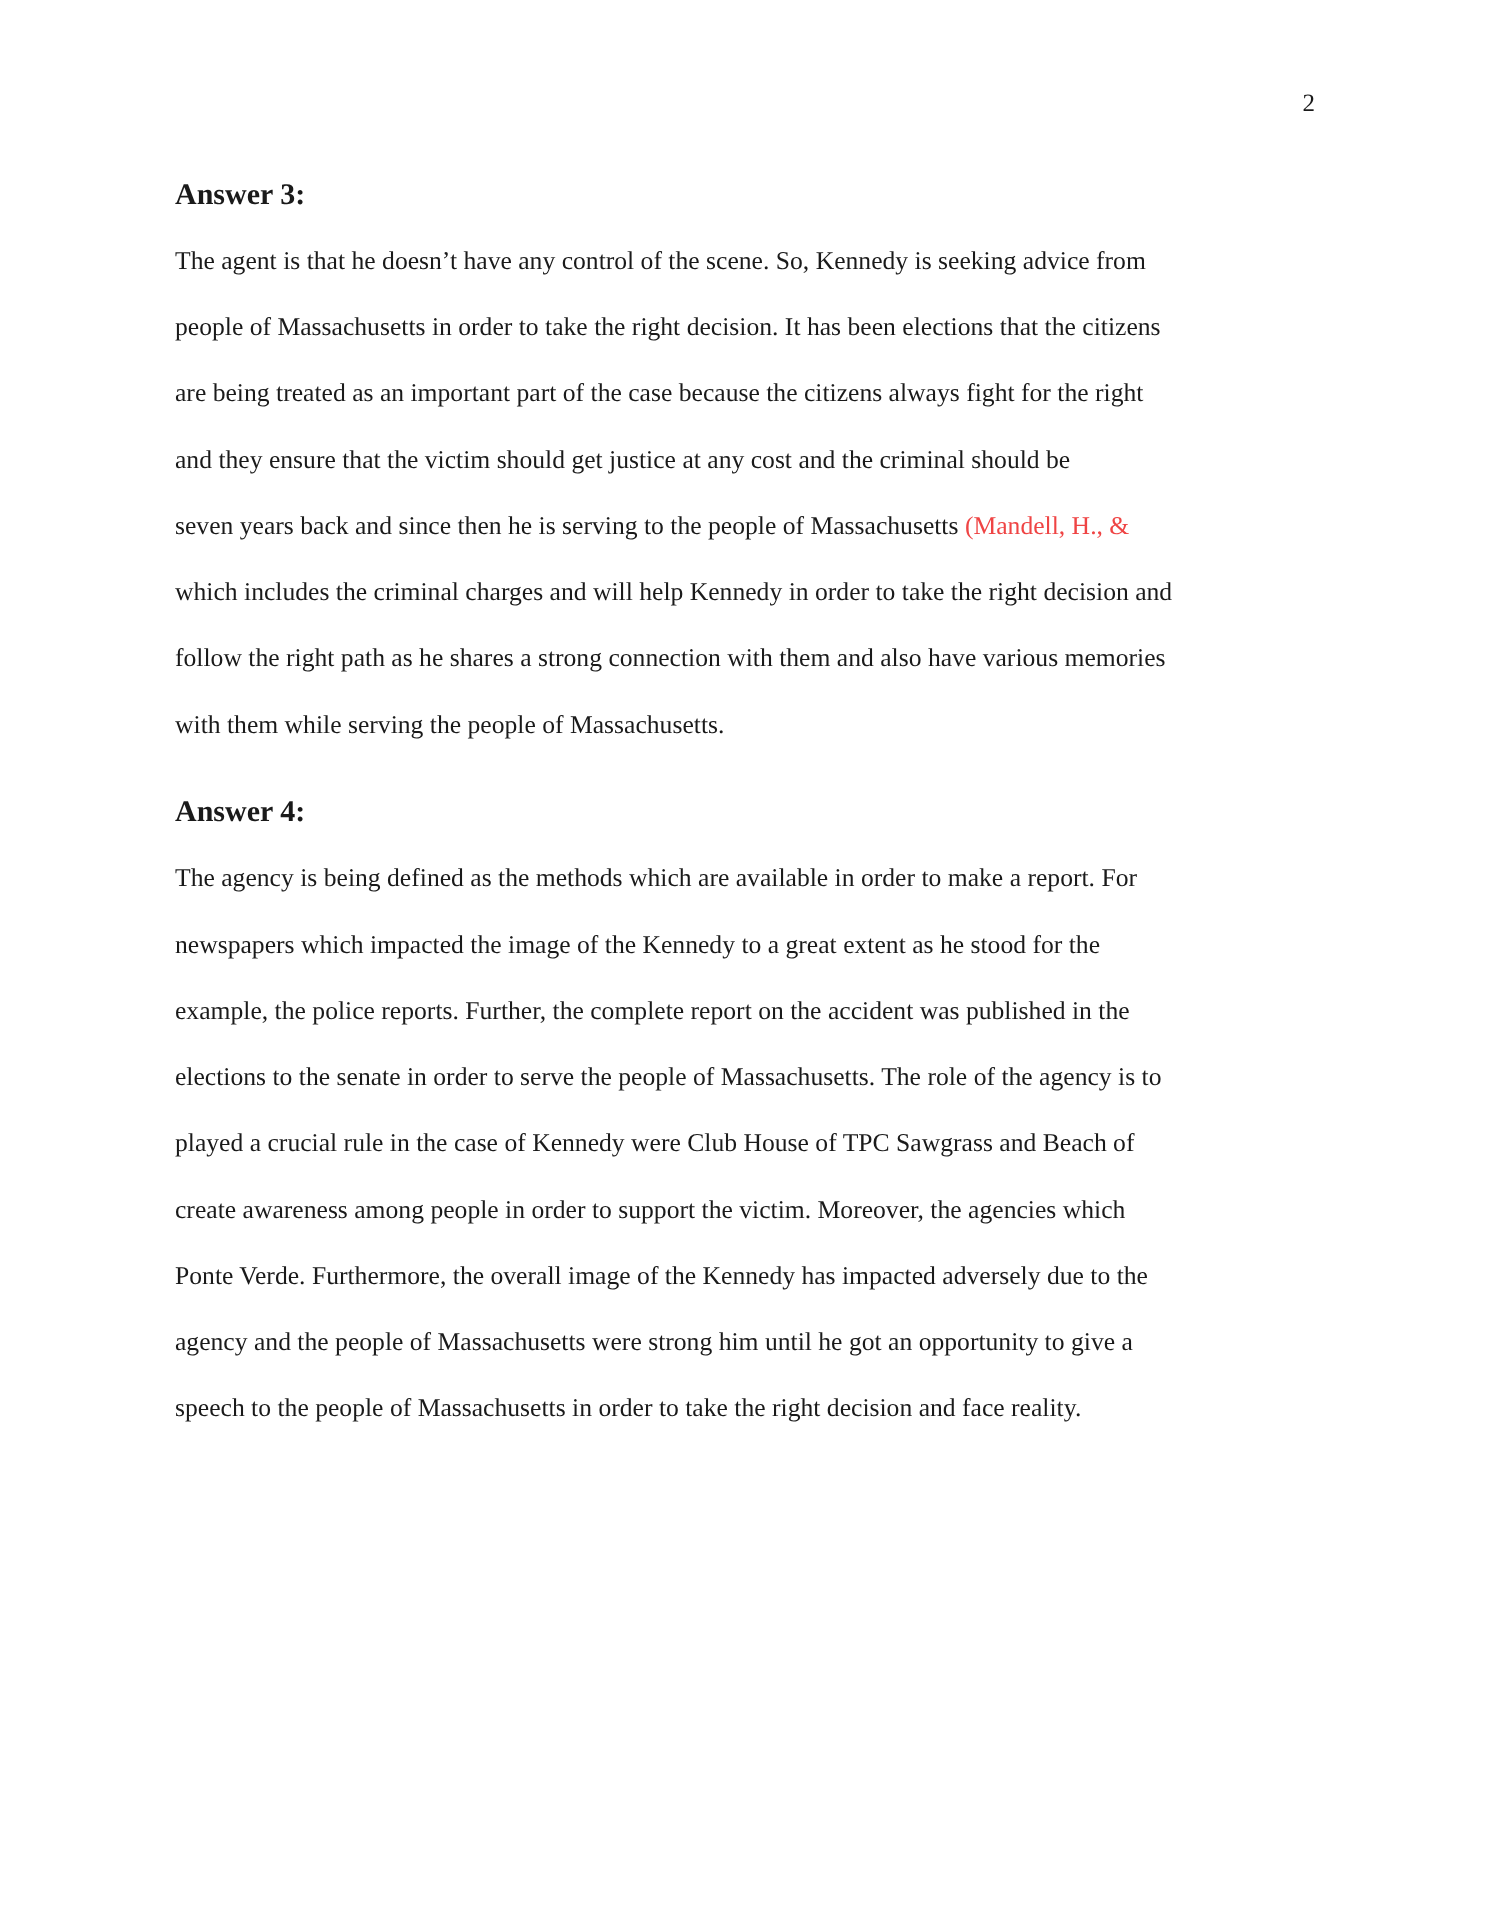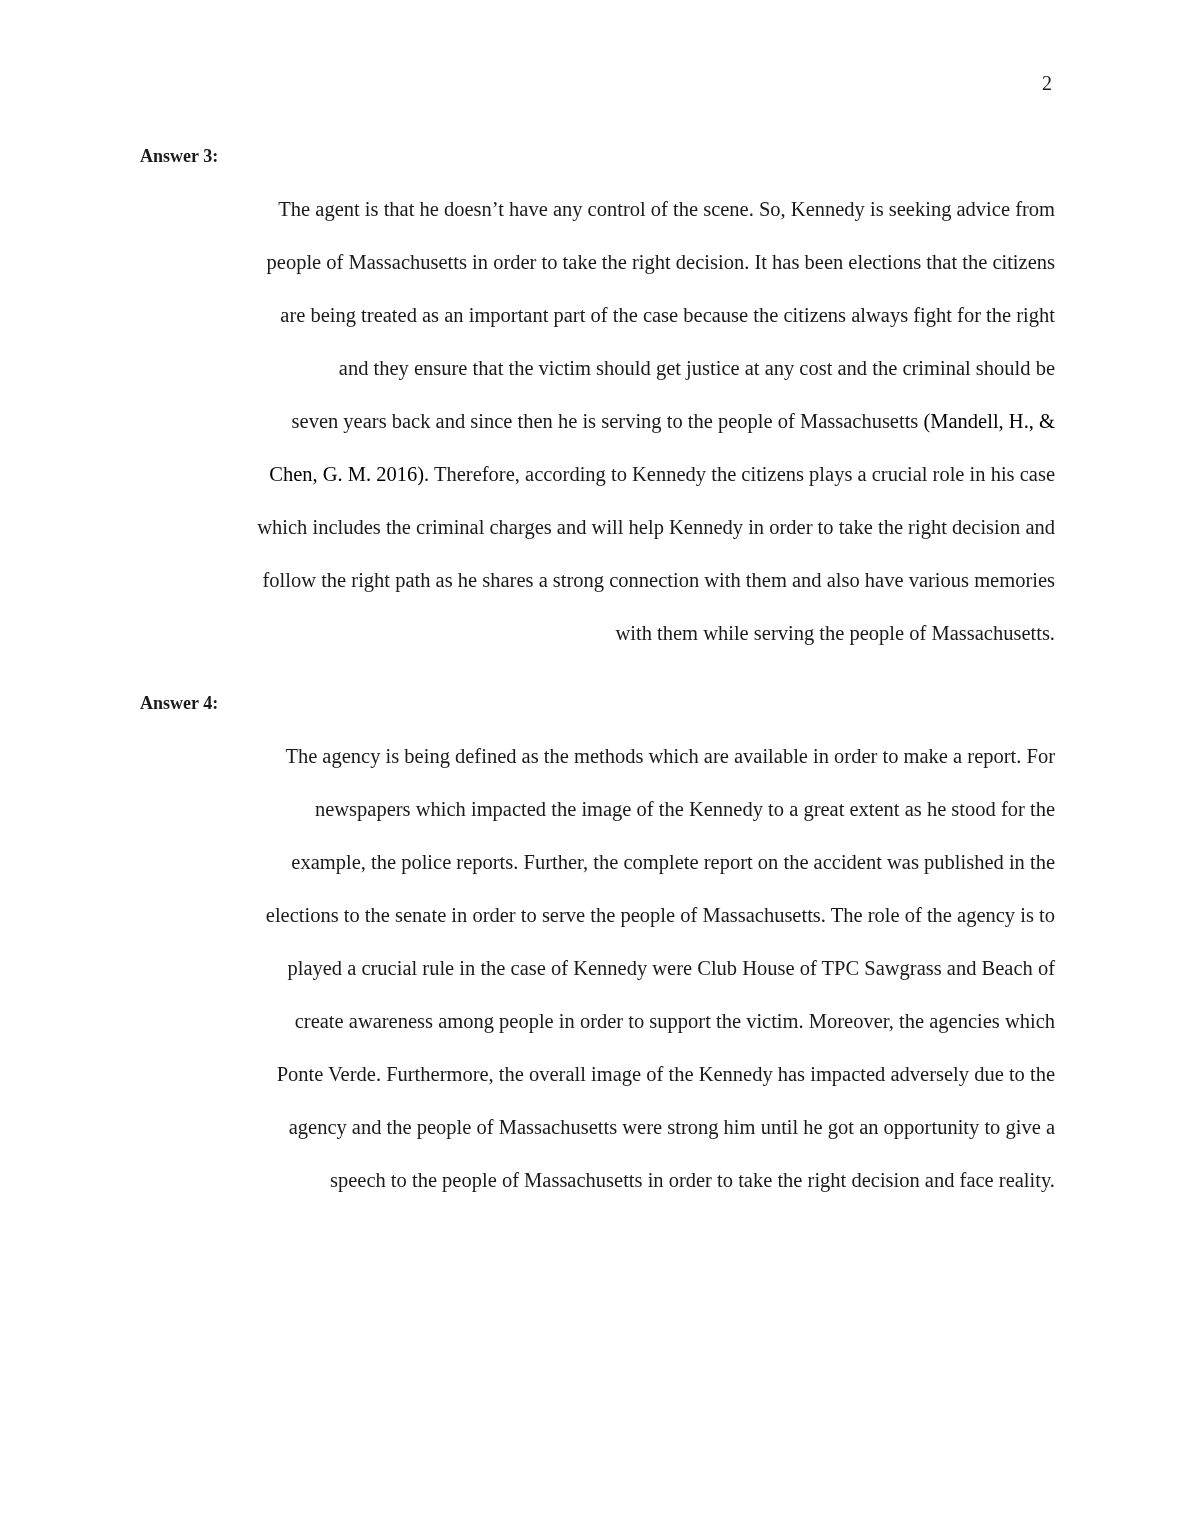--- a/index.html
+++ b/index.html
@@ -28,35 +28,34 @@
     position: absolute;
     top: 130px;
     left: 140px;
     width: 915px;
   }
   .section + .section {
     margin-top: 17px;
   }
   .heading {
     font-weight: bold;
-    font-size: 18px;
+    font-size: 24px;
     line-height: 53px;
     margin: 0;
   }
   .paragraph {
     margin: 0;
-    text-align: right;
   }
   .line {
     font-size: 20.5px;
     line-height: 53px;
     white-space: nowrap;
   }
   .citation {
-    color: #000000;
+    color: #ef4444;
   }
   sup {
     font-size: 13px;
     line-height: 0;
     vertical-align: super;
   }
 </style>
 </head>
 <body>
 
@@ -64,21 +63,20 @@
   <div class="page-number">2</div>
   <div class="content">
       <div class="section">
         <p class="heading">Answer 3:</p>
         <div class="paragraph">
           <div class="line"><span>The agent is that he doesn’t have any control of the scene. So, Kennedy is seeking advice from</span></div>
           <div class="line"><span>people of Massachusetts in order to take the right decision. It has been elections that the citizens</span></div>
           <div class="line"><span>are being treated as an important part of the case because the citizens always fight for the right</span></div>
           <div class="line"><span>and they ensure that the victim should get justice at any cost and the criminal should be</span></div>
           <div class="line"><span>seven years back and since then he is serving to the people of Massachusetts </span><span class="citation">(Mandell, H., &amp;</span></div>
-          <div class="line"><span class="citation">Chen, G. M. 2016)</span><span>. Therefore, according to Kennedy the citizens plays a crucial role in his case</span></div>
           <div class="line"><span>which includes the criminal charges and will help Kennedy in order to take the right decision and</span></div>
           <div class="line"><span>follow the right path as he shares a strong connection with them and also have various memories</span></div>
           <div class="line"><span>with them while serving the people of Massachusetts.</span></div>
         </div>
       </div>
       <div class="section">
         <p class="heading">Answer 4:</p>
         <div class="paragraph">
           <div class="line"><span>The agency is being defined as the methods which are available in order to make a report. For</span></div>
           <div class="line"><span>newspapers which impacted the image of the Kennedy to a great extent as he stood for the</span></div>

